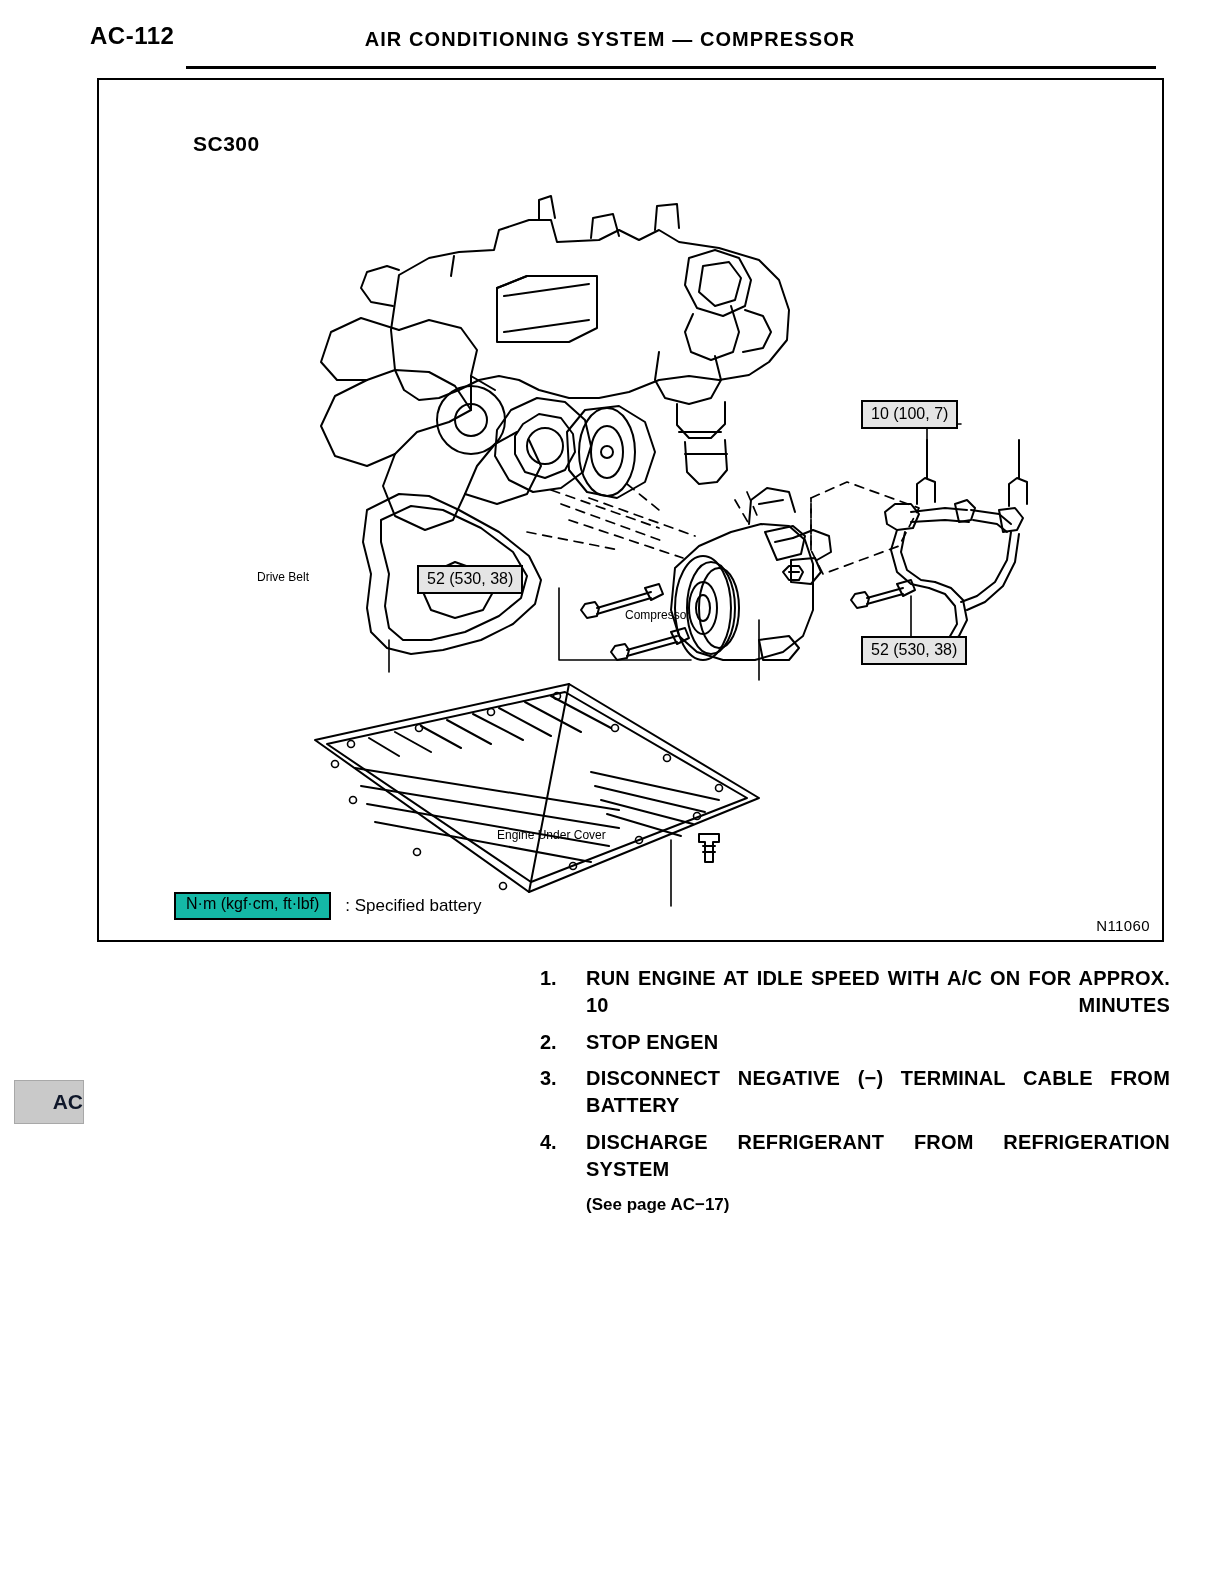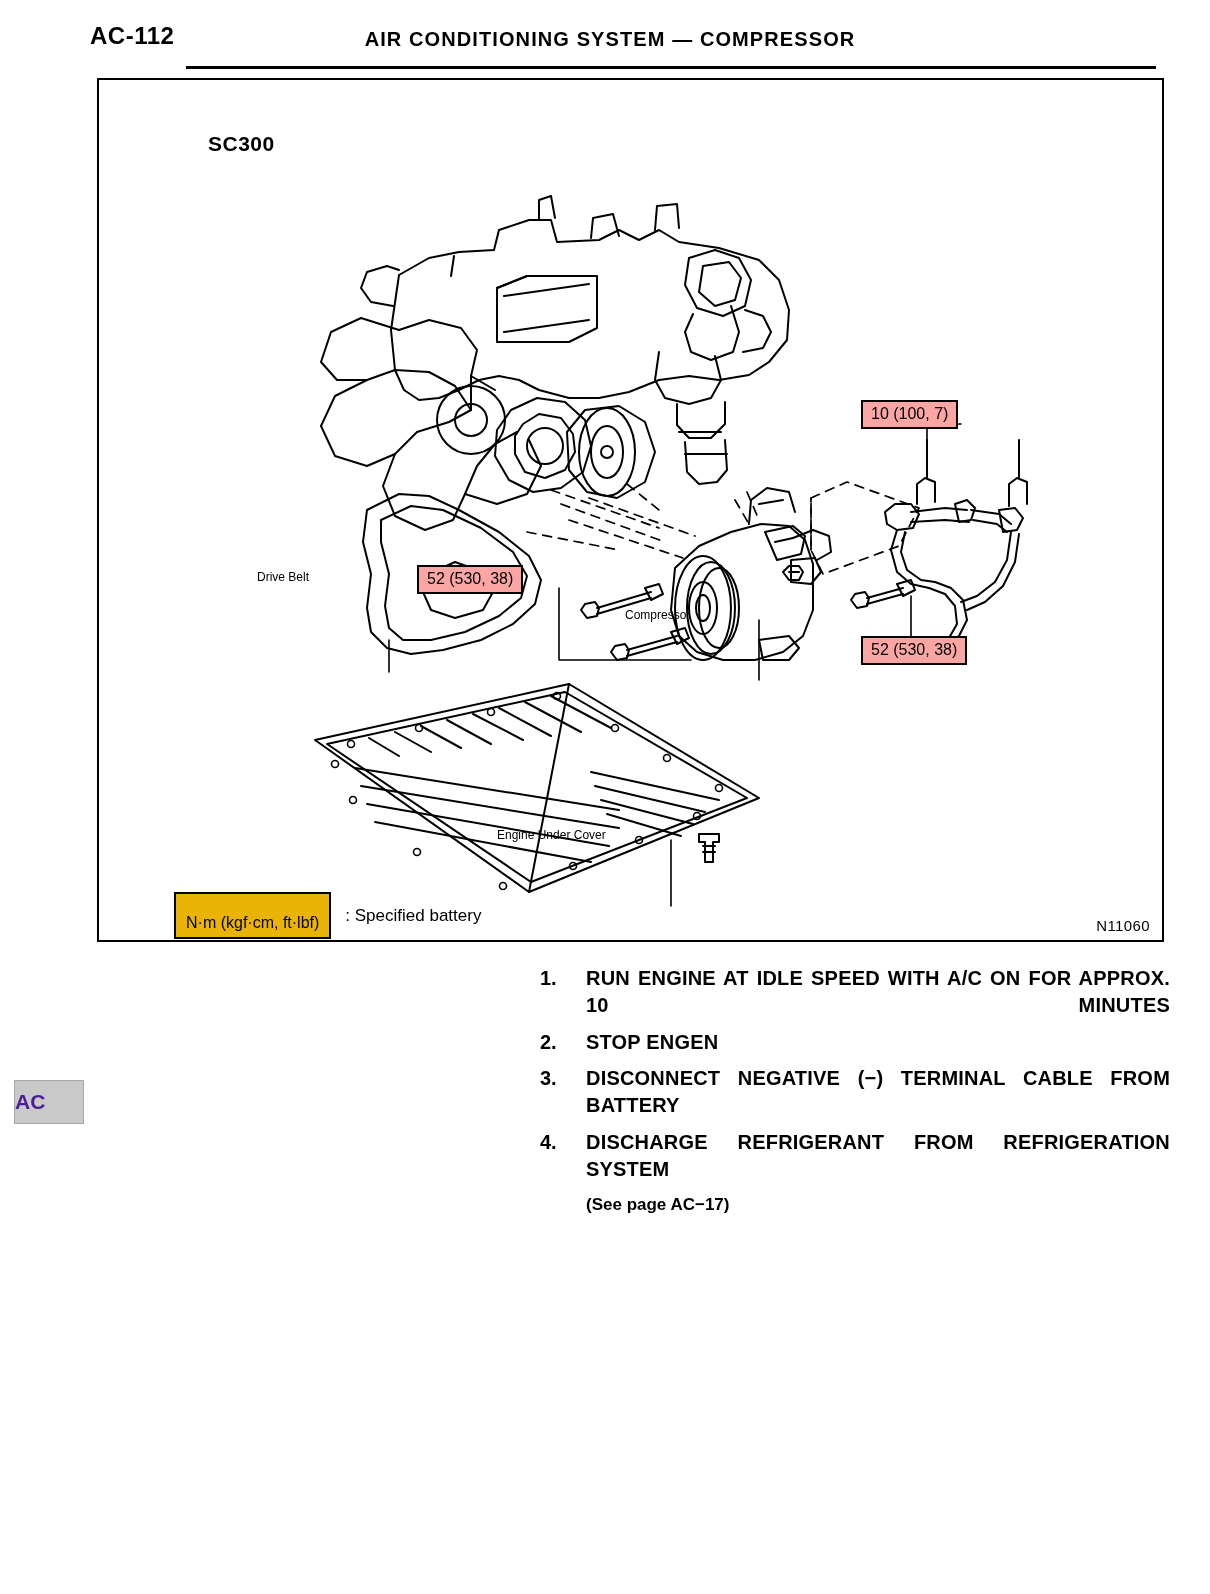--- a/index.html
+++ b/index.html
@@ -57,60 +57,60 @@
     left: 97px;
     top: 78px;
     width: 1063px;
     height: 860px;
     border: 2px solid #000;
     background: #fff;
     overflow: hidden;
   }
   .fig-label-sc300 {
     position: absolute;
-    left: 109px;
+    left: 94px;
     top: 52px;
     font-size: 21px;
     font-weight: bold;
     letter-spacing: 0.5px;
   }
   .fig-art {
     position: absolute;
     left: 0;
     top: 0;
     width: 1063px;
     height: 860px;
   }
   .callout {
     position: absolute;
     border: 2px solid #000;
-    background: #fca5a5;
+    background: #e5e5e5;
     font-size: 16px;
     padding: 3px 8px 4px 8px;
     white-space: nowrap;
     font-family: "Liberation Sans", sans-serif;
   }
   .plain-label {
     position: absolute;
     font-size: 12px;
     white-space: nowrap;
     margin-left: 10px;
   }
   .torque-key {
     position: absolute;
     left: 75px;
     top: 812px;
     display: flex;
     align-items: center;
   }
   .torque-key .boxed {
     border: 2px solid #000;
-    padding: 20px 10px 5px 10px;
+    padding: 1px 10px 5px 10px;
     font-size: 16px;
-    background: #eab308;
+    background: #14b8a6;
   }
   .torque-key .colon {
     font-size: 17px;
     margin-left: 14px;
   }
   .fig-code {
     position: absolute;
     right: 12px;
     bottom: 6px;
     font-size: 15px;
@@ -127,24 +127,24 @@
     background: #c9c9c9;
     border: 1px solid #a8a8a8;
   }
   .ac-tab span {
     position: absolute;
     left: 0;
     top: 0;
     width: 68px;
     height: 42px;
     line-height: 42px;
-    text-align: left;
+    text-align: right;
     font-size: 21px;
     font-weight: bold;
-    color: #4c1d95;
+    color: #0f172a;
   }
 
   
   .steps {
     position: absolute;
     left: 540px;
     top: 965px;
     width: 630px;
   }
   .step {

